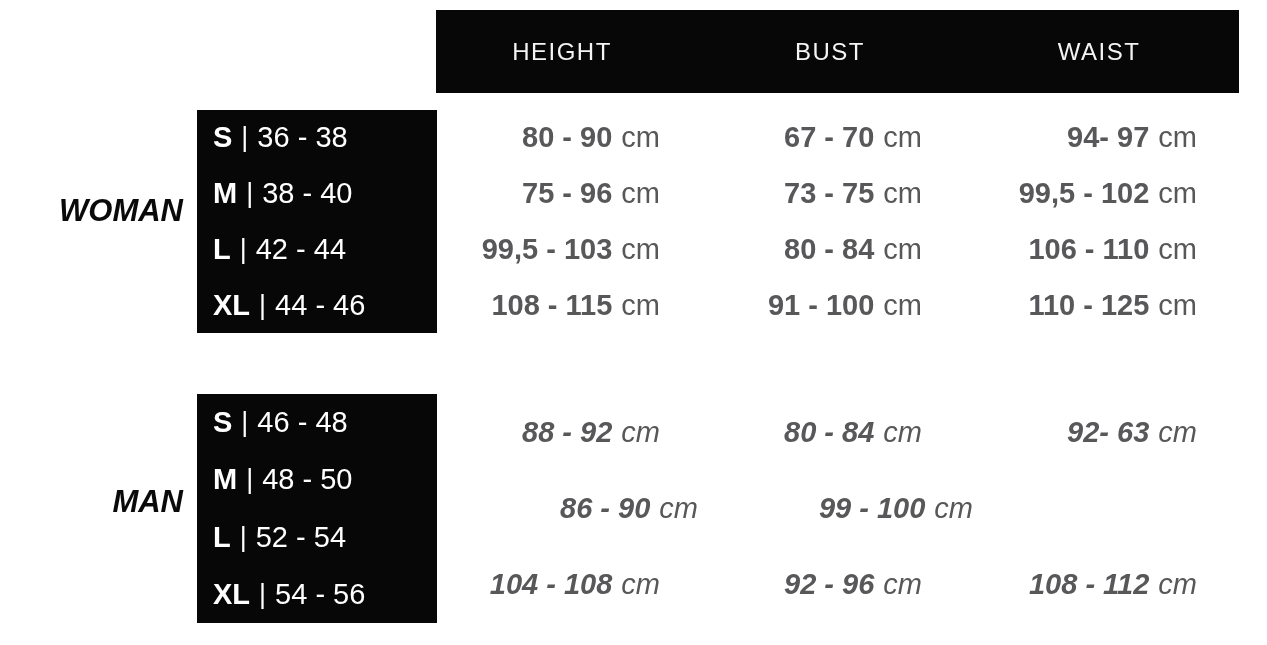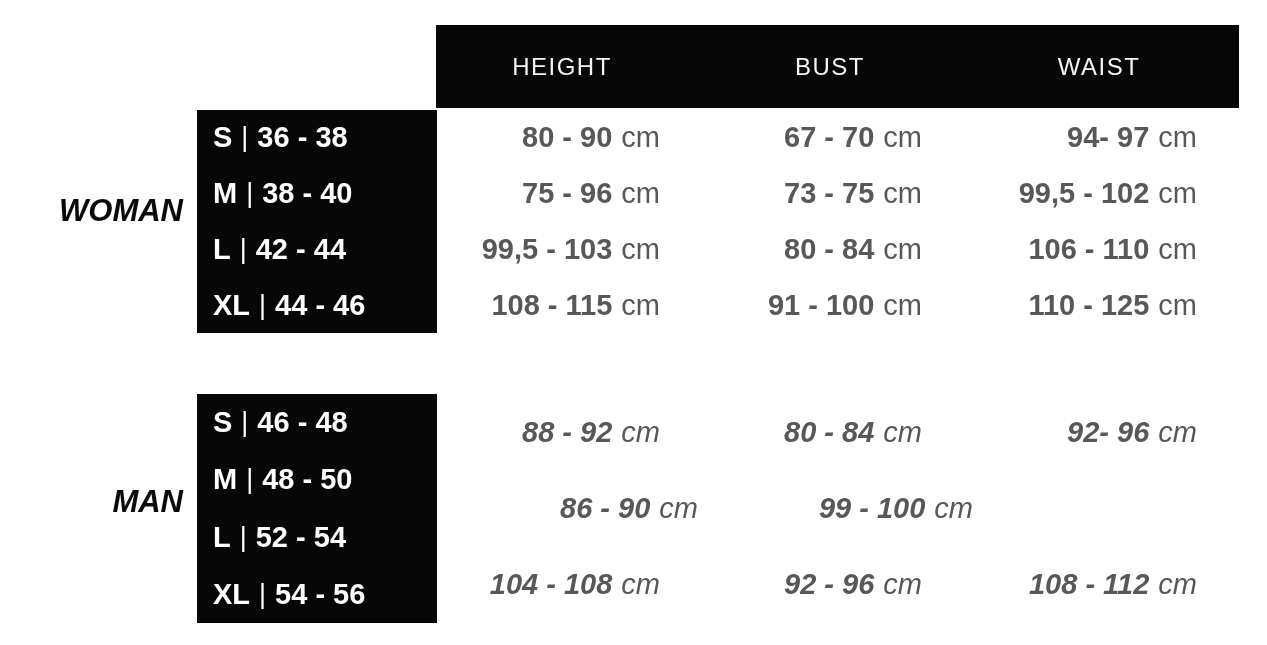--- a/index.html
+++ b/index.html
@@ -8,21 +8,21 @@
     width: 1267px;
     height: 645px;
     background: #ffffff;
     overflow: hidden;
     font-family: "Liberation Sans", sans-serif;
   }
 
   
   .header-bar {
     position: absolute;
-    left: 436px; top: 25px;
+    left: 436px; top: 10px;
     width: 803px; height: 83px;
     background: #070707;
   }
   .header-col {
     position: absolute;
     top: 50%;
     transform: translate(-50%, -50%);
     color: #f4f4f4;
     font-size: 24px;
     font-weight: 400;
@@ -65,21 +65,21 @@
   .size-box.man   { top: 394px; height: 229px; }
   .size-row {
     display: flex;
     align-items: center;
     color: #ffffff;
     font-size: 29px;
     white-space: nowrap;
   }
   .size-letter { font-weight: 700; }
   .size-sep { font-weight: 300; font-size: 27px; margin: 0 9px 0 9px; }
-  .size-range { font-weight: 700; }
+  .size-range { font-weight: 400; }
 
   
   .data-grid {
     position: absolute;
     left: 436px;
     width: 761px;
     display: flex;
     flex-direction: column;
     justify-content: space-around;
   }
@@ -178,21 +178,21 @@
       <span class="size-letter">XL</span>
       <span class="size-sep">|</span>
       <span class="size-range">54 - 56</span>
     </div>
   </div>
 
   <div class="data-grid man">
     <div class="data-row">
       <div class="cell height"><span>88 - 92</span><span class="unit">cm</span></div>
       <div class="cell bust"><span>80 - 84</span><span class="unit">cm</span></div>
-      <div class="cell waist"><span>92- 96</span><span class="unit">cm</span></div>
+      <div class="cell waist"><span>92- 63</span><span class="unit">cm</span></div>
     </div>
     <div class="data-row">
       <div class="cell bust"><span>86 - 90</span><span class="unit">cm</span></div>
       <div class="cell waist"><span>99 - 100</span><span class="unit">cm</span></div>
     </div>
     <div class="data-row">
       <div class="cell height"><span>104 - 108</span><span class="unit">cm</span></div>
       <div class="cell bust"><span>92 - 96</span><span class="unit">cm</span></div>
       <div class="cell waist"><span>108 - 112</span><span class="unit">cm</span></div>
     </div>

